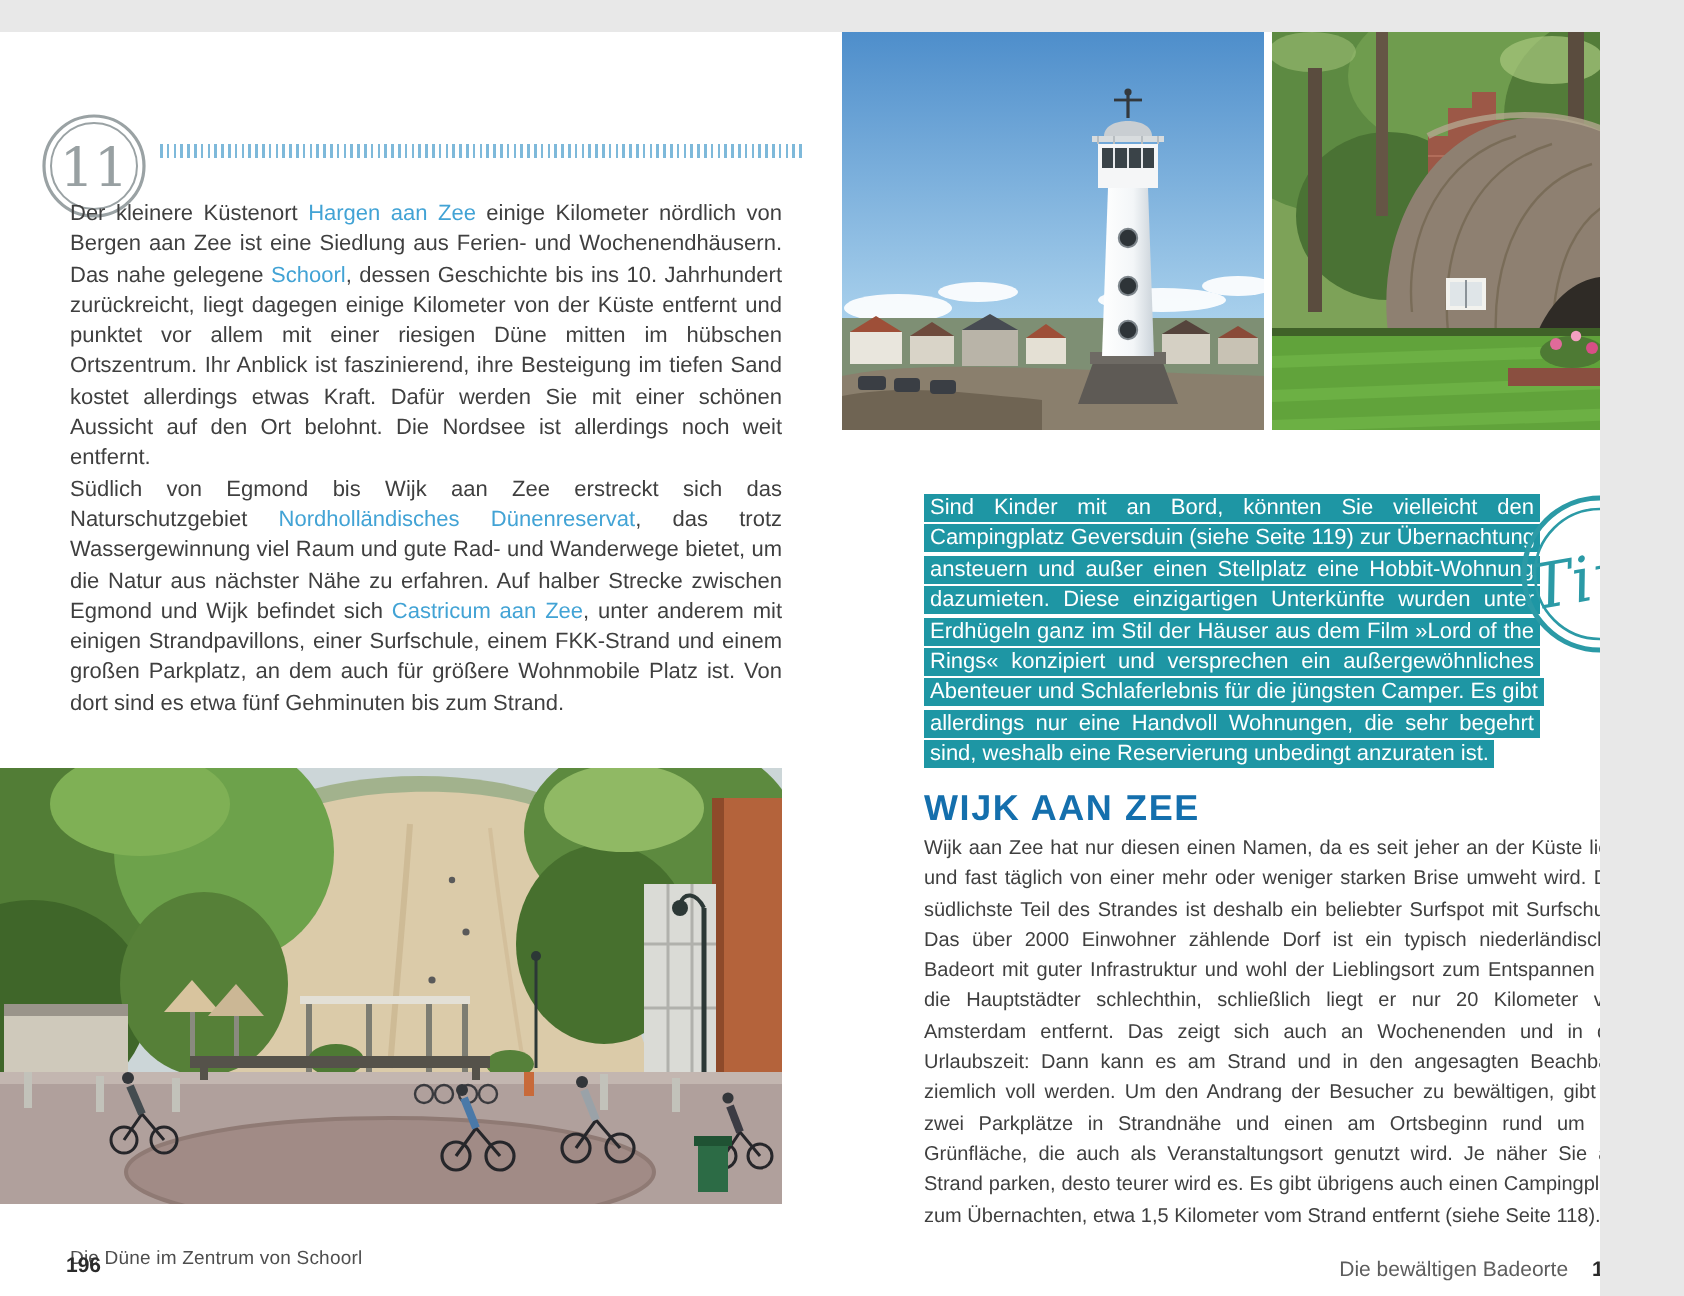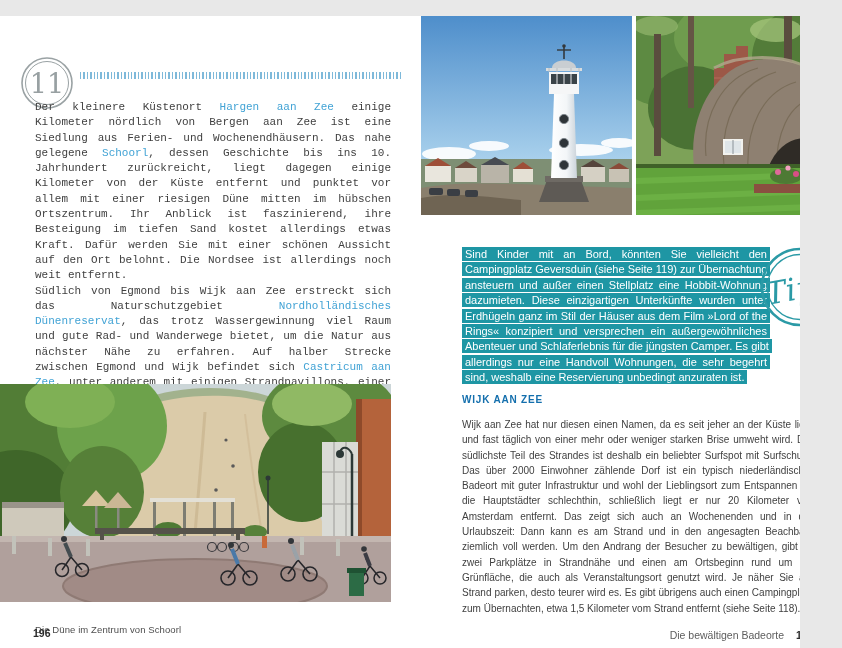--- a/index.html
+++ b/index.html
@@ -10,21 +10,21 @@
   
   .chapter-badge{position:absolute;left:20px;top:40px;width:54px;height:54px;}
   .rule-dotted{
     position:absolute;left:80px;top:56px;width:322px;height:7px;
     background:repeating-linear-gradient(90deg,#7EB9DA 0,#7EB9DA 1.3px,transparent 1.3px,transparent 3.4px);
   }
   .left-col{
     position:absolute;left:35px;top:84px;width:356px;
     font-size:11px;line-height:15.3px;text-align:justify;
   }
-  .left-col p{margin:0;font-family:Liberation Mono, monospace;}
+  .left-col p{margin:0;}
   .lk{color:#42A3D5;}
   .photo{position:absolute;overflow:hidden;}
   .photo svg{display:block;width:100%;height:100%;}
   .photo-dune{left:0;top:368px;width:391px;height:218px;}
   .caption{position:absolute;font-size:9.5px;color:#4E4E4E;letter-spacing:0.1px;}
   .caption-dune{left:35px;top:608px;}
   .pagenum{position:absolute;font-size:10.5px;font-weight:bold;color:#2B2B2B;}
   .pagenum-left{left:33px;top:611px;}
   
   .photo-lighthouse{left:421px;top:0;width:211px;height:199px;}
@@ -36,21 +36,21 @@
     position:absolute;left:462px;top:231px;width:308px;
     font-size:11px;line-height:15.4px;text-align:justify;
   }
   .tip-text .hl{
     background:#1E96A4;color:#ffffff;padding:1px 3px;
     -webkit-box-decoration-break:clone;box-decoration-break:clone;
   }
   .tipp-badge{position:absolute;left:757px;top:227px;width:86px;height:88px;}
   .section-heading{
     position:absolute;left:462px;top:378px;
-    font-size:10px;font-weight:bold;color:#146FAD;letter-spacing:0.8px;
+    font-size:18px;font-weight:bold;color:#146FAD;letter-spacing:0.8px;
   }
   .right-col{
     position:absolute;left:462px;top:401px;width:351px;
     font-size:10px;line-height:15.3px;text-align:justify;
   }
   .right-col p{margin:0;}
   .footer-right{
     position:absolute;left:462px;top:613px;width:351px;text-align:right;
     font-size:10.5px;color:#5D5D5D;
   }

